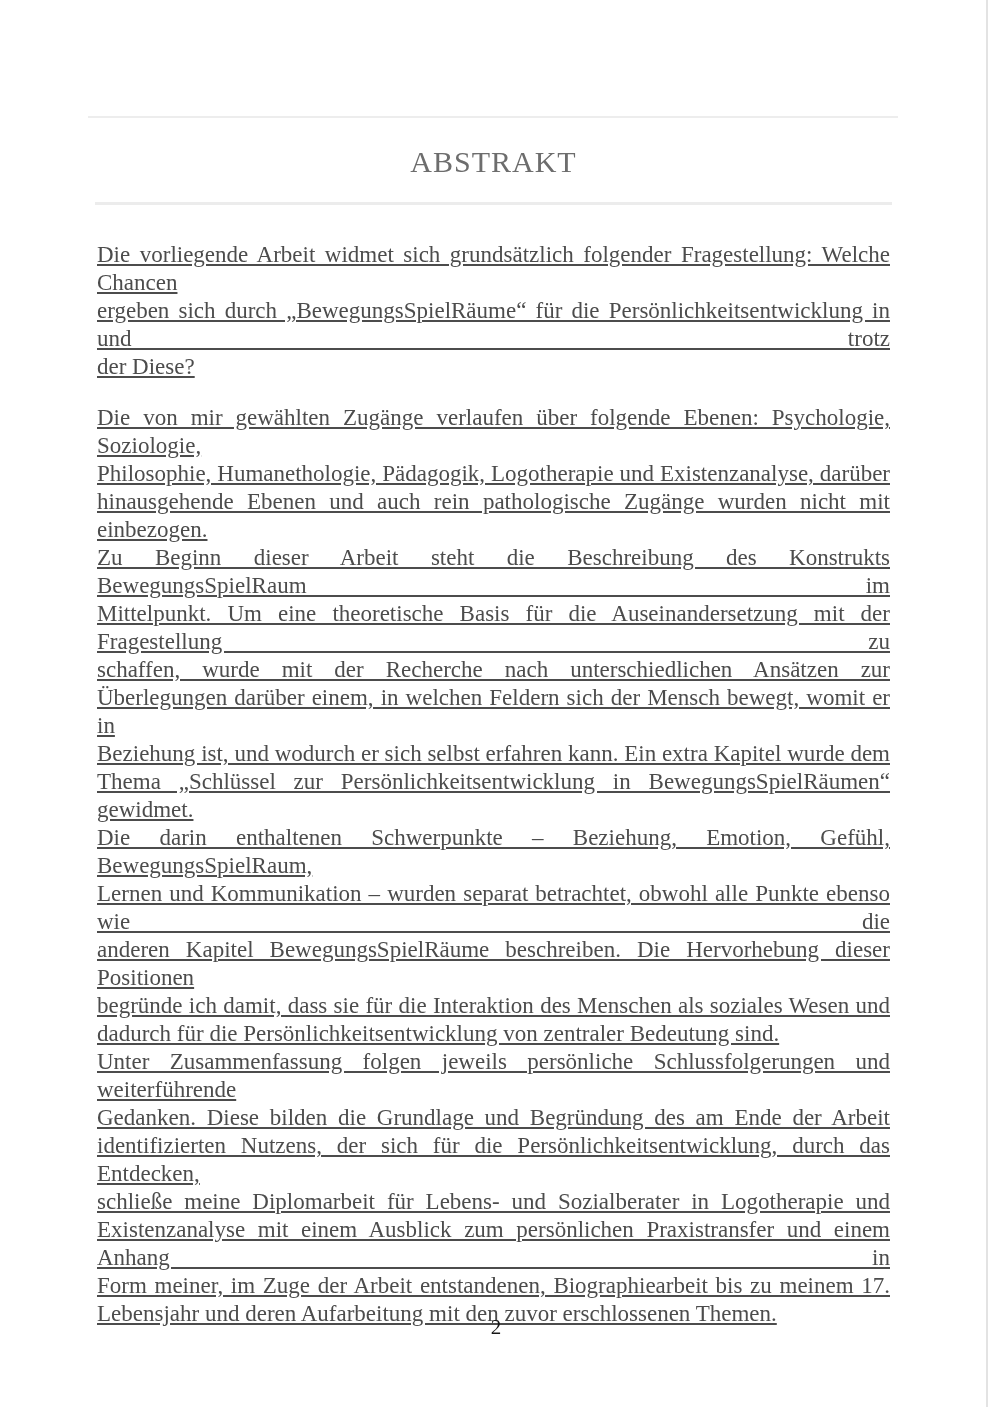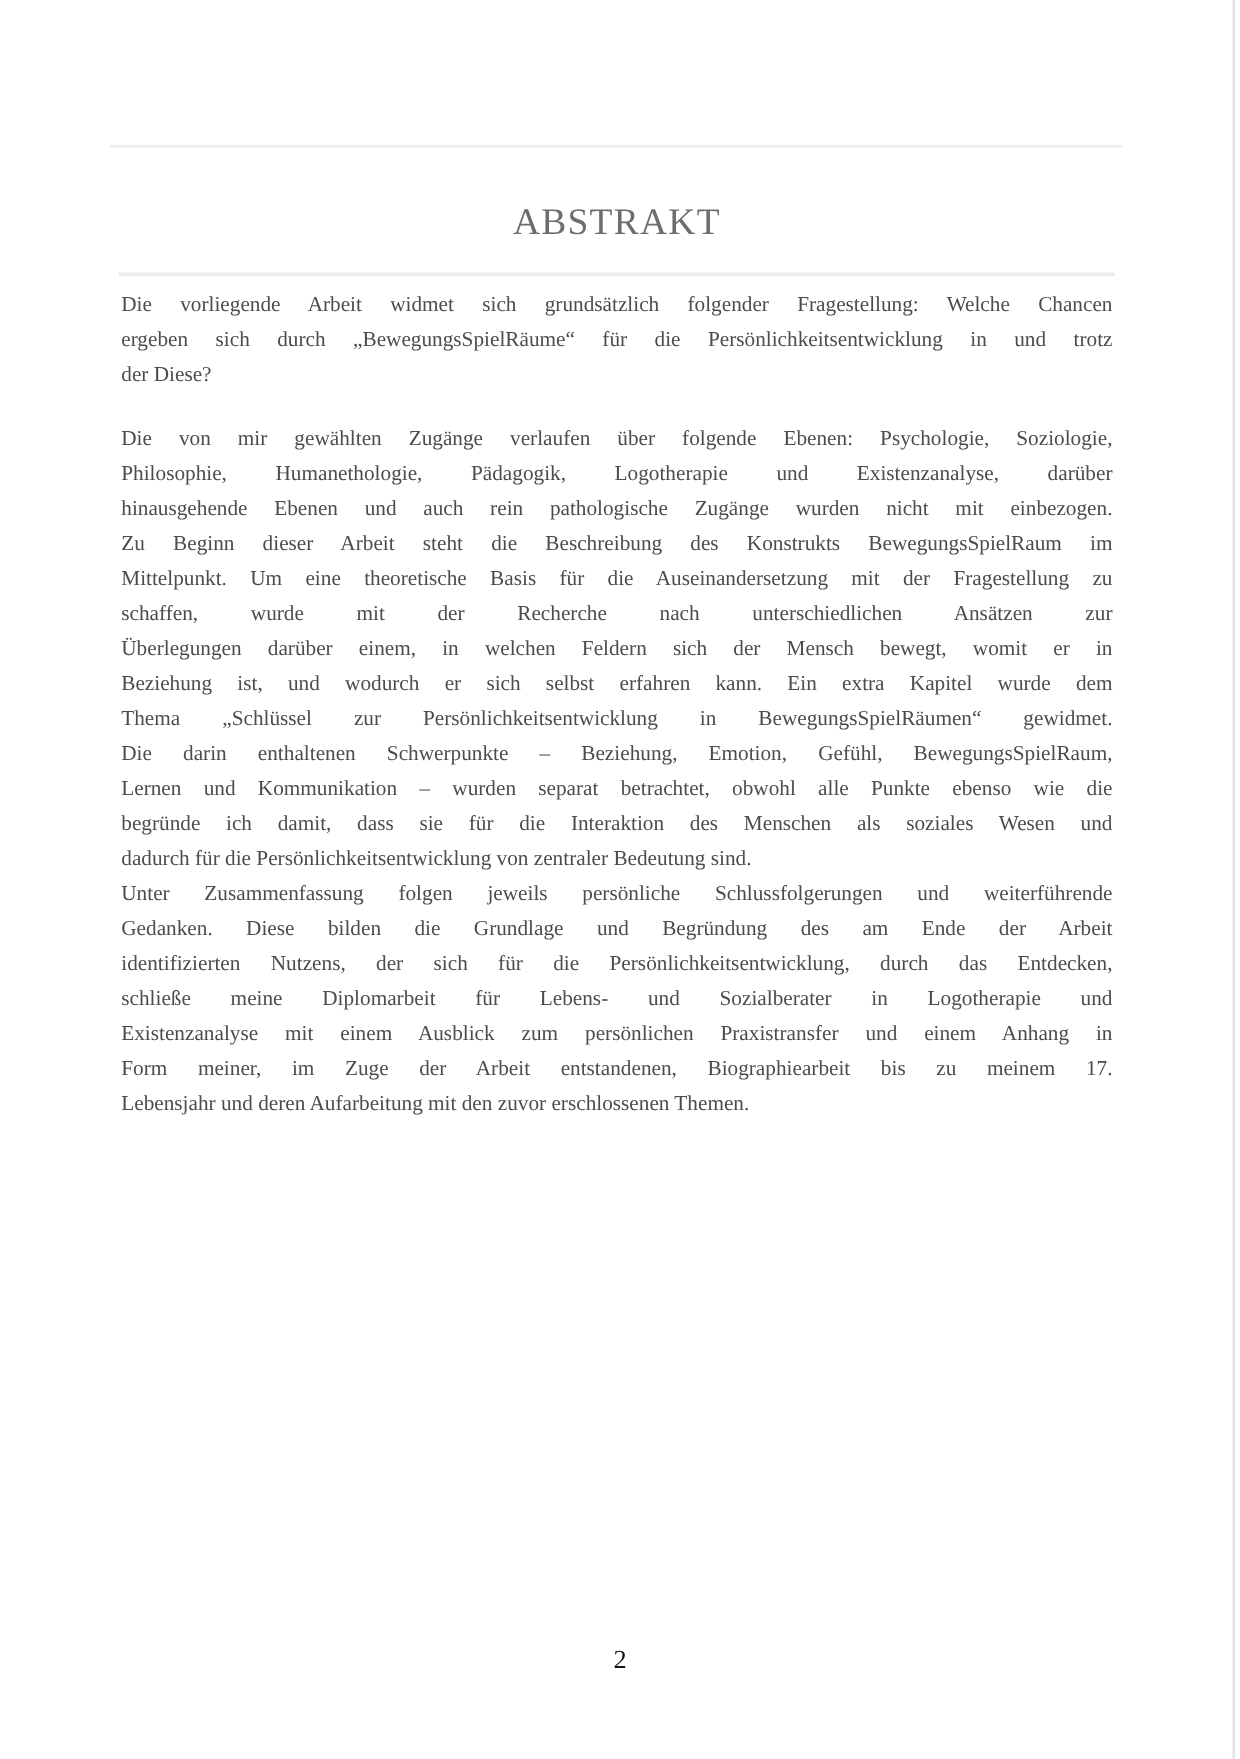--- a/index.html
+++ b/index.html
@@ -25,35 +25,36 @@
     background:var(--edge_line);
   }
   .content{
     position:absolute;top:0;left:97px;width:793px;
   }
   .rule-top{
     height:2px;background:var(--rule_top);
     margin:116px 0 0 -9px;width:810px;
   }
   .page-title{
-    margin-top:43px;
+    margin-top:27px;
     text-align:center;
     font-size:30px;line-height:33px;
     font-weight:normal;
     letter-spacing:1px;
     color:var(--title_text);
   }
   .rule-bottom{
     height:3px;background:var(--rule_bottom);
     margin:24px 0 0 -2px;width:797px;
   }
   .abstract-body{
-    margin-top:9px;
-    font-size:17px;
+    margin-top:36px;
+    font-size:23px;
     line-height:28px;
+    text-decoration:underline;
   }
   .paragraph:nth-child(2){margin-top:23px;}
   .line{
     text-align:justify;
     text-align-last:justify;
   }
   .line-last{
     text-align-last:left;
   }
   .page-number{
@@ -83,20 +84,21 @@
         <div class="line">Philosophie, Humanethologie, Pädagogik, Logotherapie und Existenzanalyse, darüber</div>
         <div class="line">hinausgehende Ebenen und auch rein pathologische Zugänge wurden nicht mit einbezogen.</div>
         <div class="line">Zu Beginn dieser Arbeit steht die Beschreibung des Konstrukts BewegungsSpielRaum im</div>
         <div class="line">Mittelpunkt. Um eine theoretische Basis für die Auseinandersetzung mit der Fragestellung zu</div>
         <div class="line">schaffen, wurde mit der Recherche nach unterschiedlichen Ansätzen zur</div>
         <div class="line">Überlegungen darüber einem, in welchen Feldern sich der Mensch bewegt, womit er in</div>
         <div class="line">Beziehung ist, und wodurch er sich selbst erfahren kann. Ein extra Kapitel wurde dem</div>
         <div class="line">Thema „Schlüssel zur Persönlichkeitsentwicklung in BewegungsSpielRäumen“ gewidmet.</div>
         <div class="line">Die darin enthaltenen Schwerpunkte – Beziehung, Emotion, Gefühl, BewegungsSpielRaum,</div>
         <div class="line">Lernen und Kommunikation – wurden separat betrachtet, obwohl alle Punkte ebenso wie die</div>
+        <div class="line">anderen Kapitel BewegungsSpielRäume beschreiben. Die Hervorhebung dieser Positionen</div>
         <div class="line">begründe ich damit, dass sie für die Interaktion des Menschen als soziales Wesen und</div>
         <div class="line line-last">dadurch für die Persönlichkeitsentwicklung von zentraler Bedeutung sind.</div>
       </div>
       <div class="paragraph">
         <div class="line">Unter Zusammenfassung folgen jeweils persönliche Schlussfolgerungen und weiterführende</div>
         <div class="line">Gedanken. Diese bilden die Grundlage und Begründung des am Ende der Arbeit</div>
         <div class="line">identifizierten Nutzens, der sich für die Persönlichkeitsentwicklung, durch das Entdecken,</div>
         <div class="line">schließe meine Diplomarbeit für Lebens- und Sozialberater in Logotherapie und</div>
         <div class="line">Existenzanalyse mit einem Ausblick zum persönlichen Praxistransfer und einem Anhang in</div>
         <div class="line">Form meiner, im Zuge der Arbeit entstandenen, Biographiearbeit bis zu meinem 17.</div>

